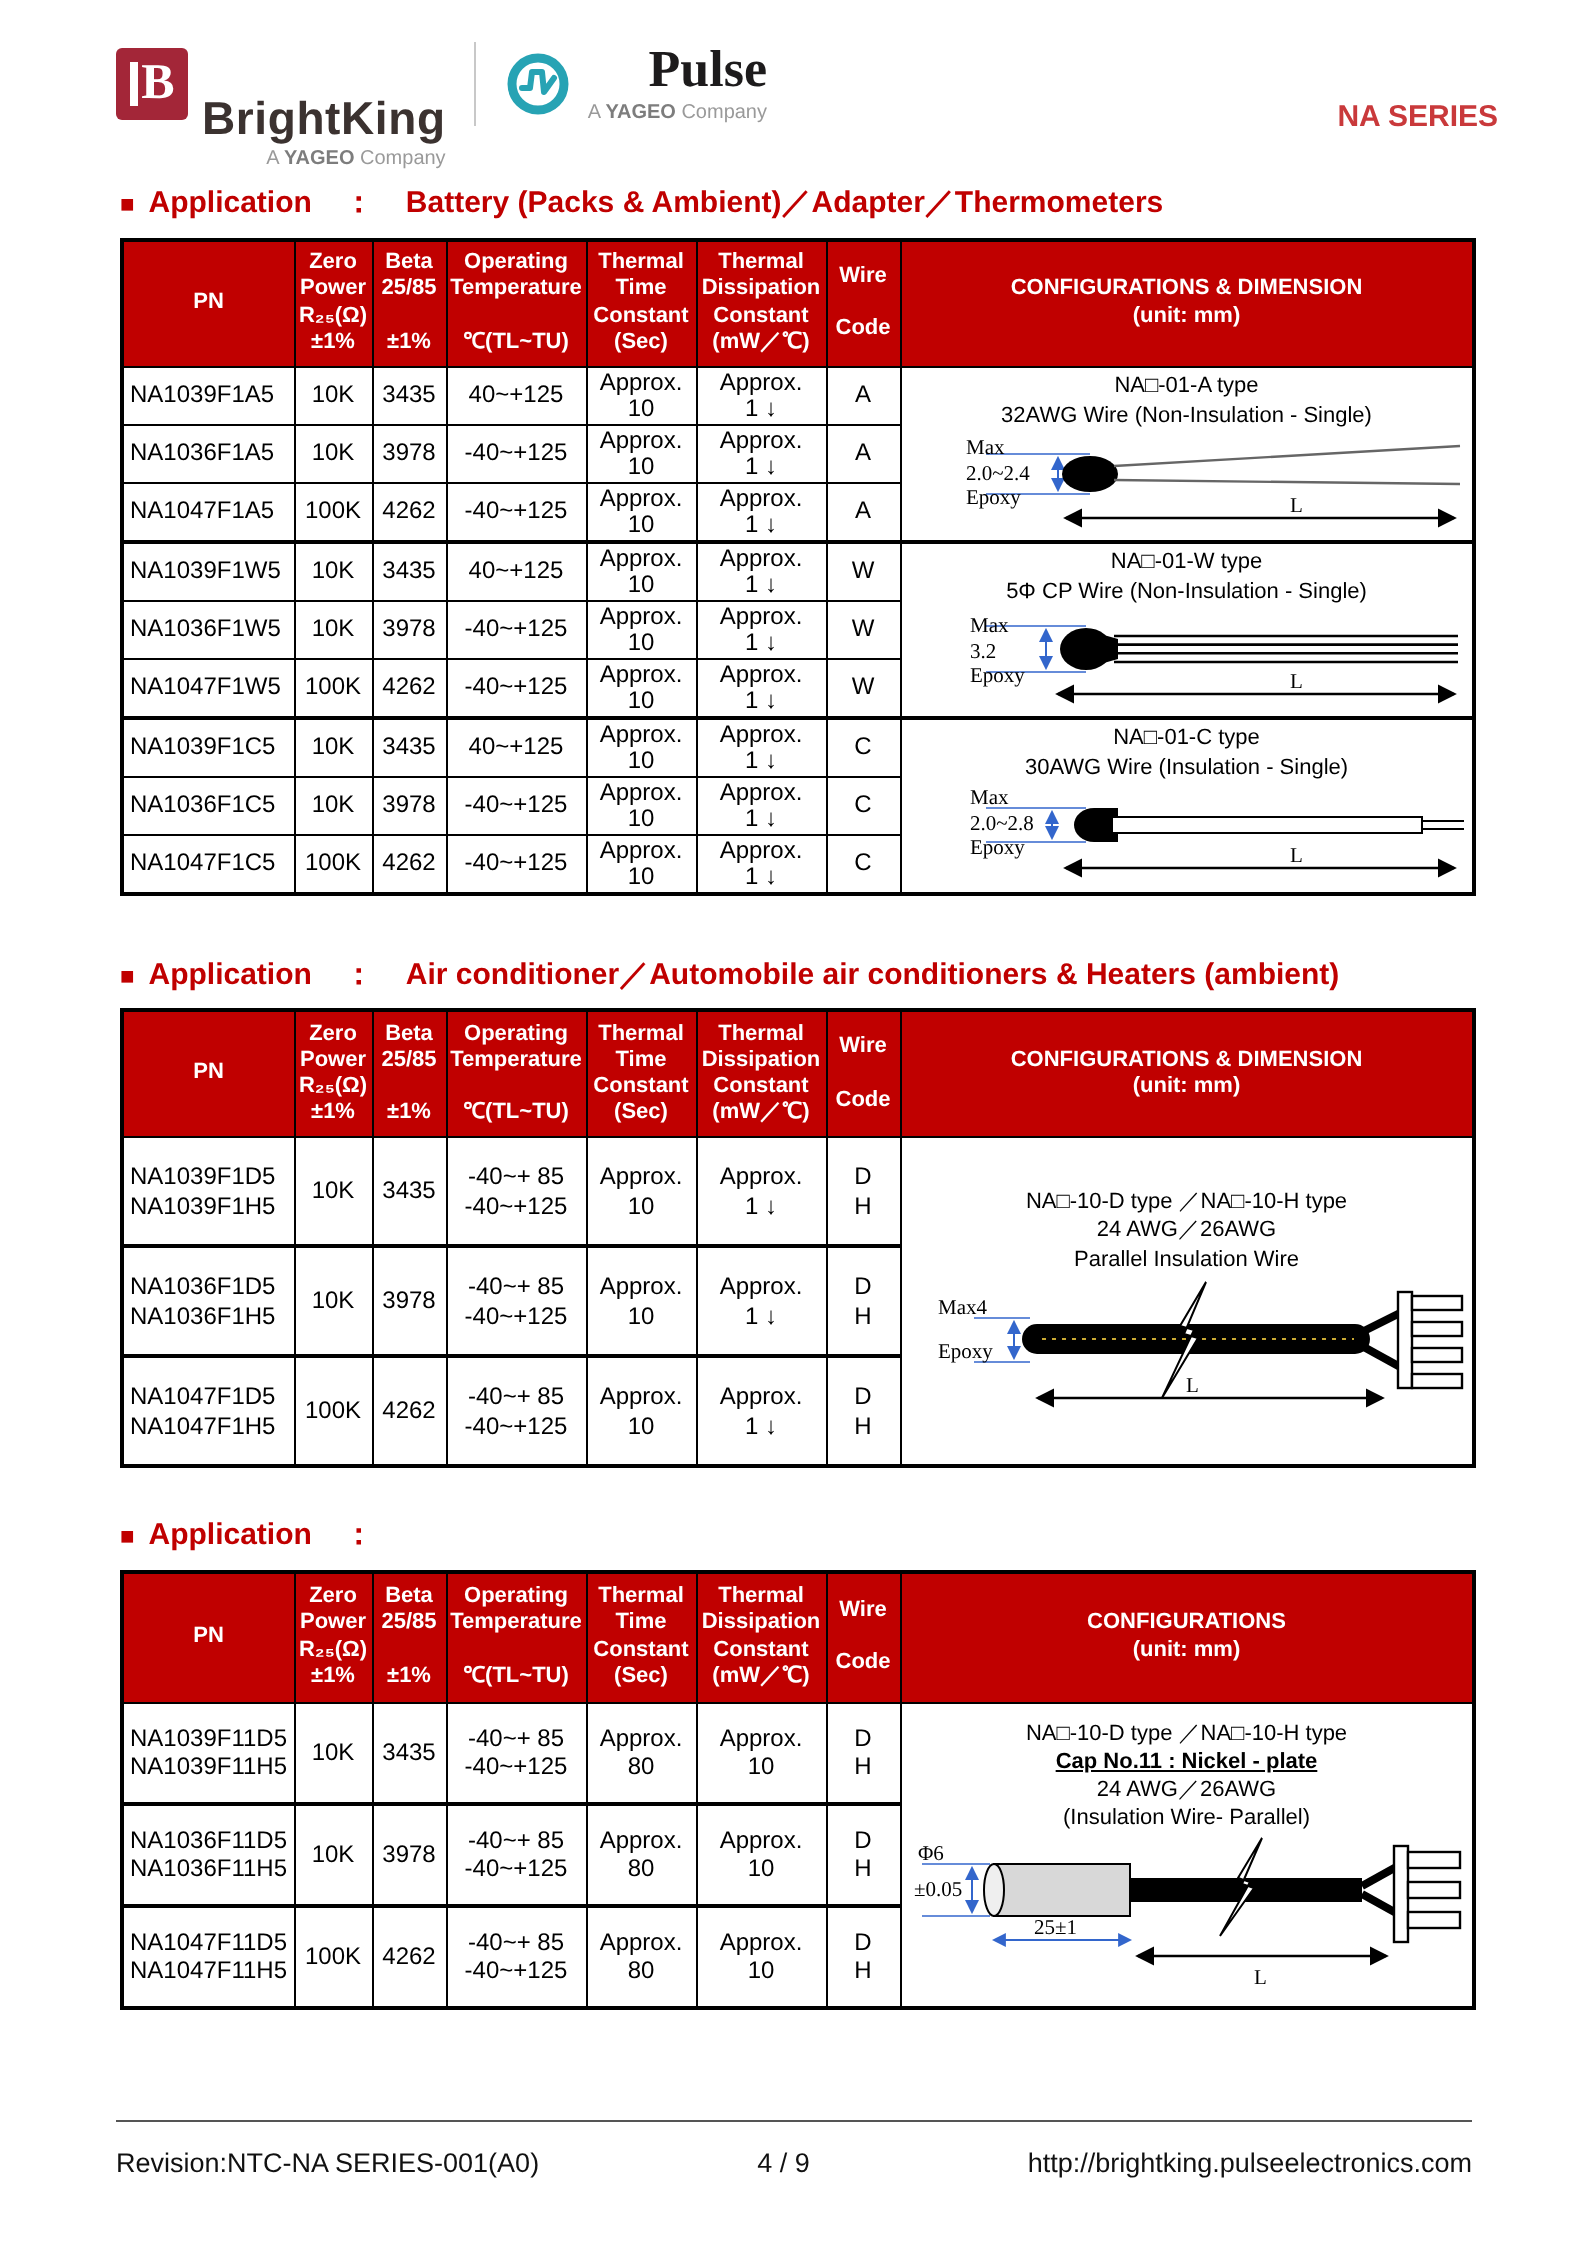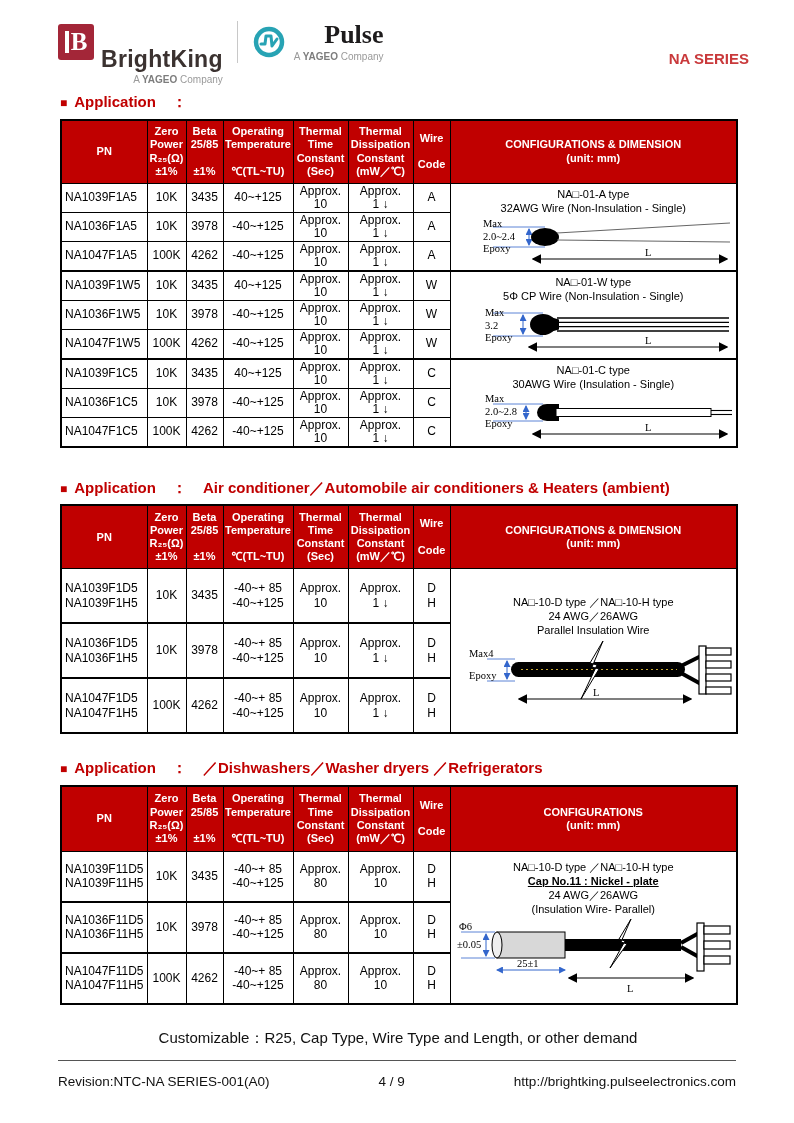--- a/index.html
+++ b/index.html
@@ -96,20 +96,21 @@
         <span class="sub"><span>A </span><b>YAGEO</b><span> Company</span></span>
       </div>
     </div>
   </div>
   <div class="series">NA SERIES</div>
 
   <div class="sec-head mt1">
     <span class="sq">■</span>
     <span class="lbl">Application</span>
     <span class="col">：</span>
+    <span>Battery (Packs &amp; Ambient)／Adapter／Thermometers</span>
   </div>
 
   <table class="t1">
     <colgroup>
         <col style="width:86px">
         <col style="width:39px">
         <col style="width:37px">
         <col style="width:70px">
         <col style="width:55px">
         <col style="width:65px">
@@ -424,21 +425,20 @@
 H</td>
     </tr>
   </tbody>
     </table>
 
   <div class="sec-head mt3">
     <span class="sq">■</span>
     <span class="lbl">Application</span>
     <span class="col">：</span>
     <span>
-      <span style="display:block">／Dishwashers／Washer dryers  ／Refrigerators</span>
     </span>
   </div>
 
   <table class="t3">
     <colgroup>
         <col style="width:86px">
         <col style="width:39px">
         <col style="width:37px">
         <col style="width:70px">
         <col style="width:55px">
@@ -542,21 +542,20 @@
       <td class="pre">Approx.
 80</td>
       <td class="pre">Approx.
 10</td>
       <td class="pre">D
 H</td>
     </tr>
   </tbody>
     </table>
 
-  <div class="custom-line">Customizable：R25, Cap Type, Wire Type and Length, or other demand</div>
 
   <div class="footer">
     <span>Revision:NTC-NA SERIES-001(A0)</span>
     <span>4 / 9</span>
     <span>http://brightking.pulseelectronics.com</span>
   </div>
 
 </div>
 
 </body></html>

